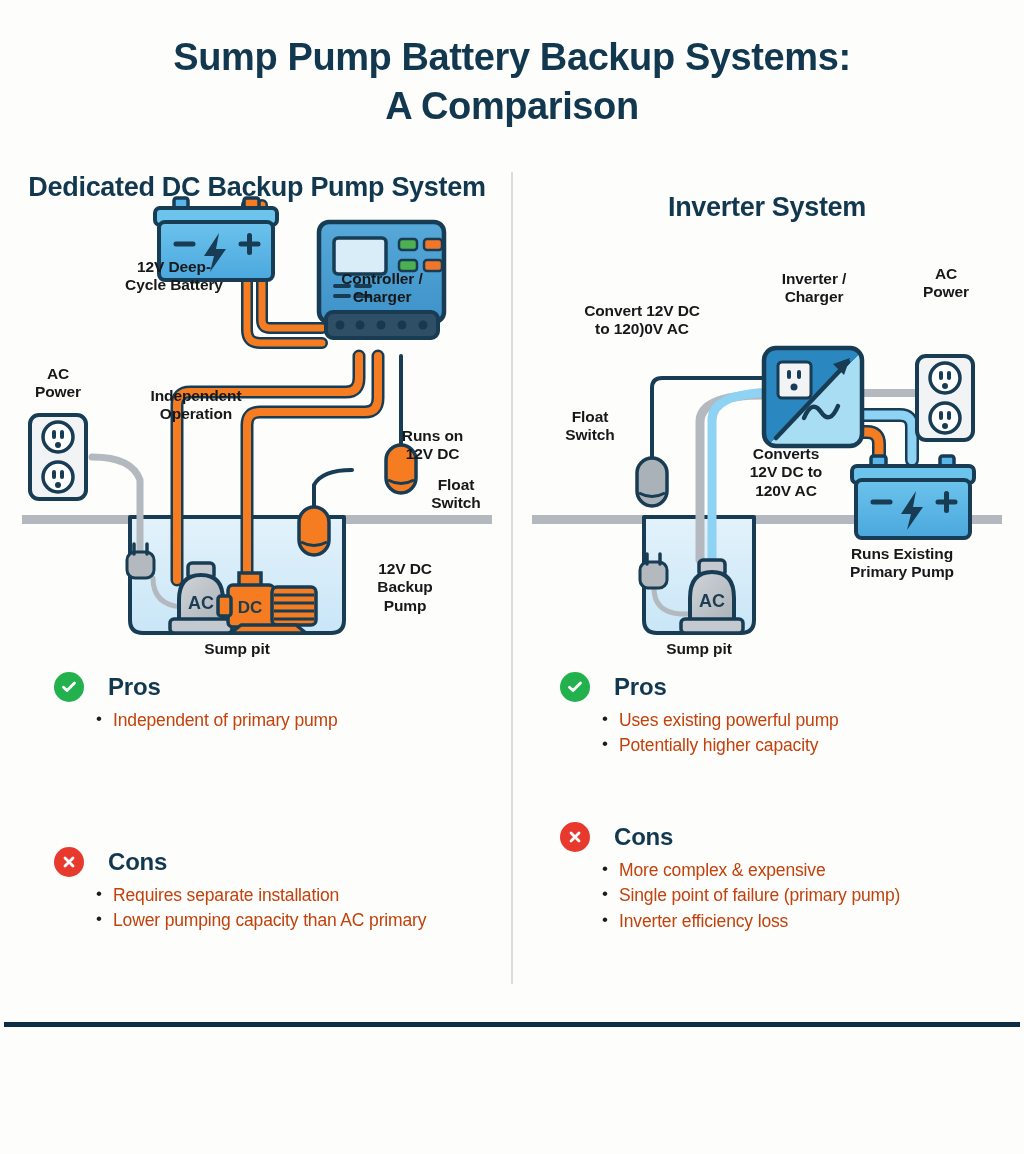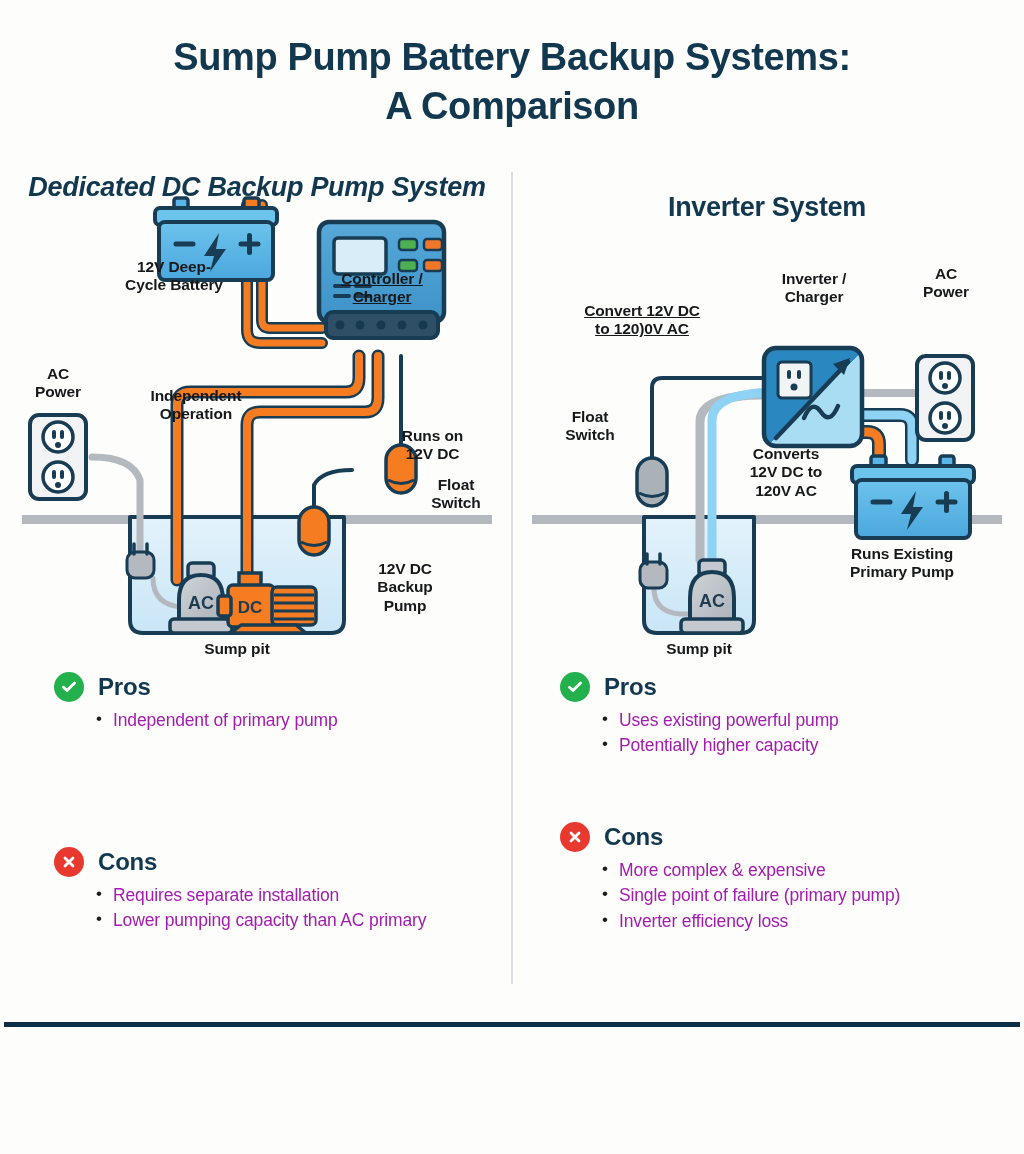--- a/index.html
+++ b/index.html
@@ -28,48 +28,48 @@
   .divider {
     position: absolute; left: 511px; top: 172px;
     width: 2px; height: 812px; background: #d9dde2;
   }
 
   .panel-head {
     position: absolute; width: 100%; text-align: center;
     color: #123850; font-size: 27px; font-weight: 700; line-height: 1.3;
     letter-spacing: -0.3px;
   }
-  .panel-left .panel-head  { top: 10px; font-style: italic; }
+  .panel-left .panel-head  { top: 10px; }
   .panel-right .panel-head { top: 30px; }
 
   
   .diagram { position: absolute; left: 0; top: 0; width: 470px; height: 510px; }
   .diagram svg { display: block; }
 
   
   .dlabel {
     position: absolute; color: #16181a; font-size: 15.5px;
     font-weight: 600; line-height: 1.18; text-align: center;
     white-space: pre-line; letter-spacing: -0.1px;
   }
 
   
   .pc { position: absolute; width: 430px; }
-  .pc-head { display: flex; align-items: center; gap: 14px; margin-bottom: 7px; }
+  .pc-head { display: flex; align-items: center; gap: 24px; margin-bottom: 7px; }
   .badge {
     width: 30px; height: 30px; border-radius: 50%;
     display: flex; align-items: center; justify-content: center; flex: none;
   }
   .badge svg { display: block; }
   .badge-pro { background: #22b14c; }
   .badge-con { background: #e8392e; }
   .pc-title { color: #123850; font-size: 24px; font-weight: 700; letter-spacing: -0.2px; }
   .pc-list { list-style: none; margin: 0; padding: 0 0 0 42px; }
   .pc-list li {
-    position: relative; color: #a21caf; font-size: 17.5px;
+    position: relative; color: #c2410c; font-size: 17.5px;
     font-weight: 500; line-height: 1.33; margin-bottom: 2px;
     padding-left: 17px; letter-spacing: -0.15px;
   }
   .pc-list li::before {
     content: "•"; position: absolute; left: 0; top: -1px;
     font-size: 17px; color: #1a1c1e;
   }
 
   .footer-rule {
     position: absolute; left: 4px; top: 1022px;
@@ -211,21 +211,21 @@
           <line x1="252" y1="443" x2="292" y2="443" stroke="#173c54" stroke-width="3"></line>
           <line x1="252" y1="451" x2="292" y2="451" stroke="#173c54" stroke-width="3"></line>
           <line x1="252" y1="459" x2="292" y2="459" stroke="#173c54" stroke-width="3"></line>
           <path d="M219 465 L274 465 L284 473 L209 473 Z" fill="#f57c20" stroke="#173c54" stroke-width="3.5" stroke-linejoin="round"></path>
           <text x="228" y="453" text-anchor="middle" font-family="Liberation Sans, sans-serif" font-size="17" font-weight="700" fill="#1d3c52">DC</text>
         </g>
       </svg>
 
       <div class="dlabel" style="left:92px; top:98px; width:120px;">12V Deep-
 Cycle Battery</div>
-      <div class="dlabel" style="left:300px; top:110px; width:120px;text-decoration:underline;">Controller /
+      <div class="dlabel" style="left:300px; top:110px; width:120px;">Controller /
 Charger</div>
       <div class="dlabel" style="left:0px; top:205px; width:72px;">AC
 Power</div>
       <div class="dlabel" style="left:110px; top:227px; width:128px;text-align:center;">Independent
 Operation</div>
       <div class="dlabel" style="left:368px; top:267px; width:85px;">Runs on
 12V DC</div>
       <div class="dlabel" style="left:395px; top:316px; width:78px;">Float
 Switch</div>
       <div class="dlabel" style="left:338px; top:400px; width:90px;">12V DC
@@ -359,21 +359,21 @@
         </g>
 
         <g>
           <rect x="167" y="400" width="26" height="16" rx="4" fill="#c3c9ce" stroke="#173c54" stroke-width="3.5"></rect>
           <path d="M158 465 L158 438 Q158 412 180 412 Q202 412 202 438 L202 465 Z" fill="url(#acpumpR)" stroke="#173c54" stroke-width="4" stroke-linejoin="round"></path>
           <rect x="149" y="459" width="62" height="14" rx="4" fill="#c3c9ce" stroke="#173c54" stroke-width="3.5"></rect>
           <text x="180" y="447" text-anchor="middle" font-family="Liberation Sans, sans-serif" font-size="18" font-weight="700" fill="#1d3c52">AC</text>
         </g>
       </svg>
 
-      <div class="dlabel" style="left:22px; top:142px; width:176px;text-decoration:underline;">Convert 12V DC
+      <div class="dlabel" style="left:22px; top:142px; width:176px;">Convert 12V DC
 to 120)0V AC</div>
       <div class="dlabel" style="left:218px; top:110px; width:128px;">Inverter /
 Charger</div>
       <div class="dlabel" style="left:378px; top:105px; width:72px;">AC
 Power</div>
       <div class="dlabel" style="left:18px; top:248px; width:80px;">Float
 Switch</div>
       <div class="dlabel" style="left:202px; top:285px; width:104px;">Converts
 12V DC to
 120V AC</div>

